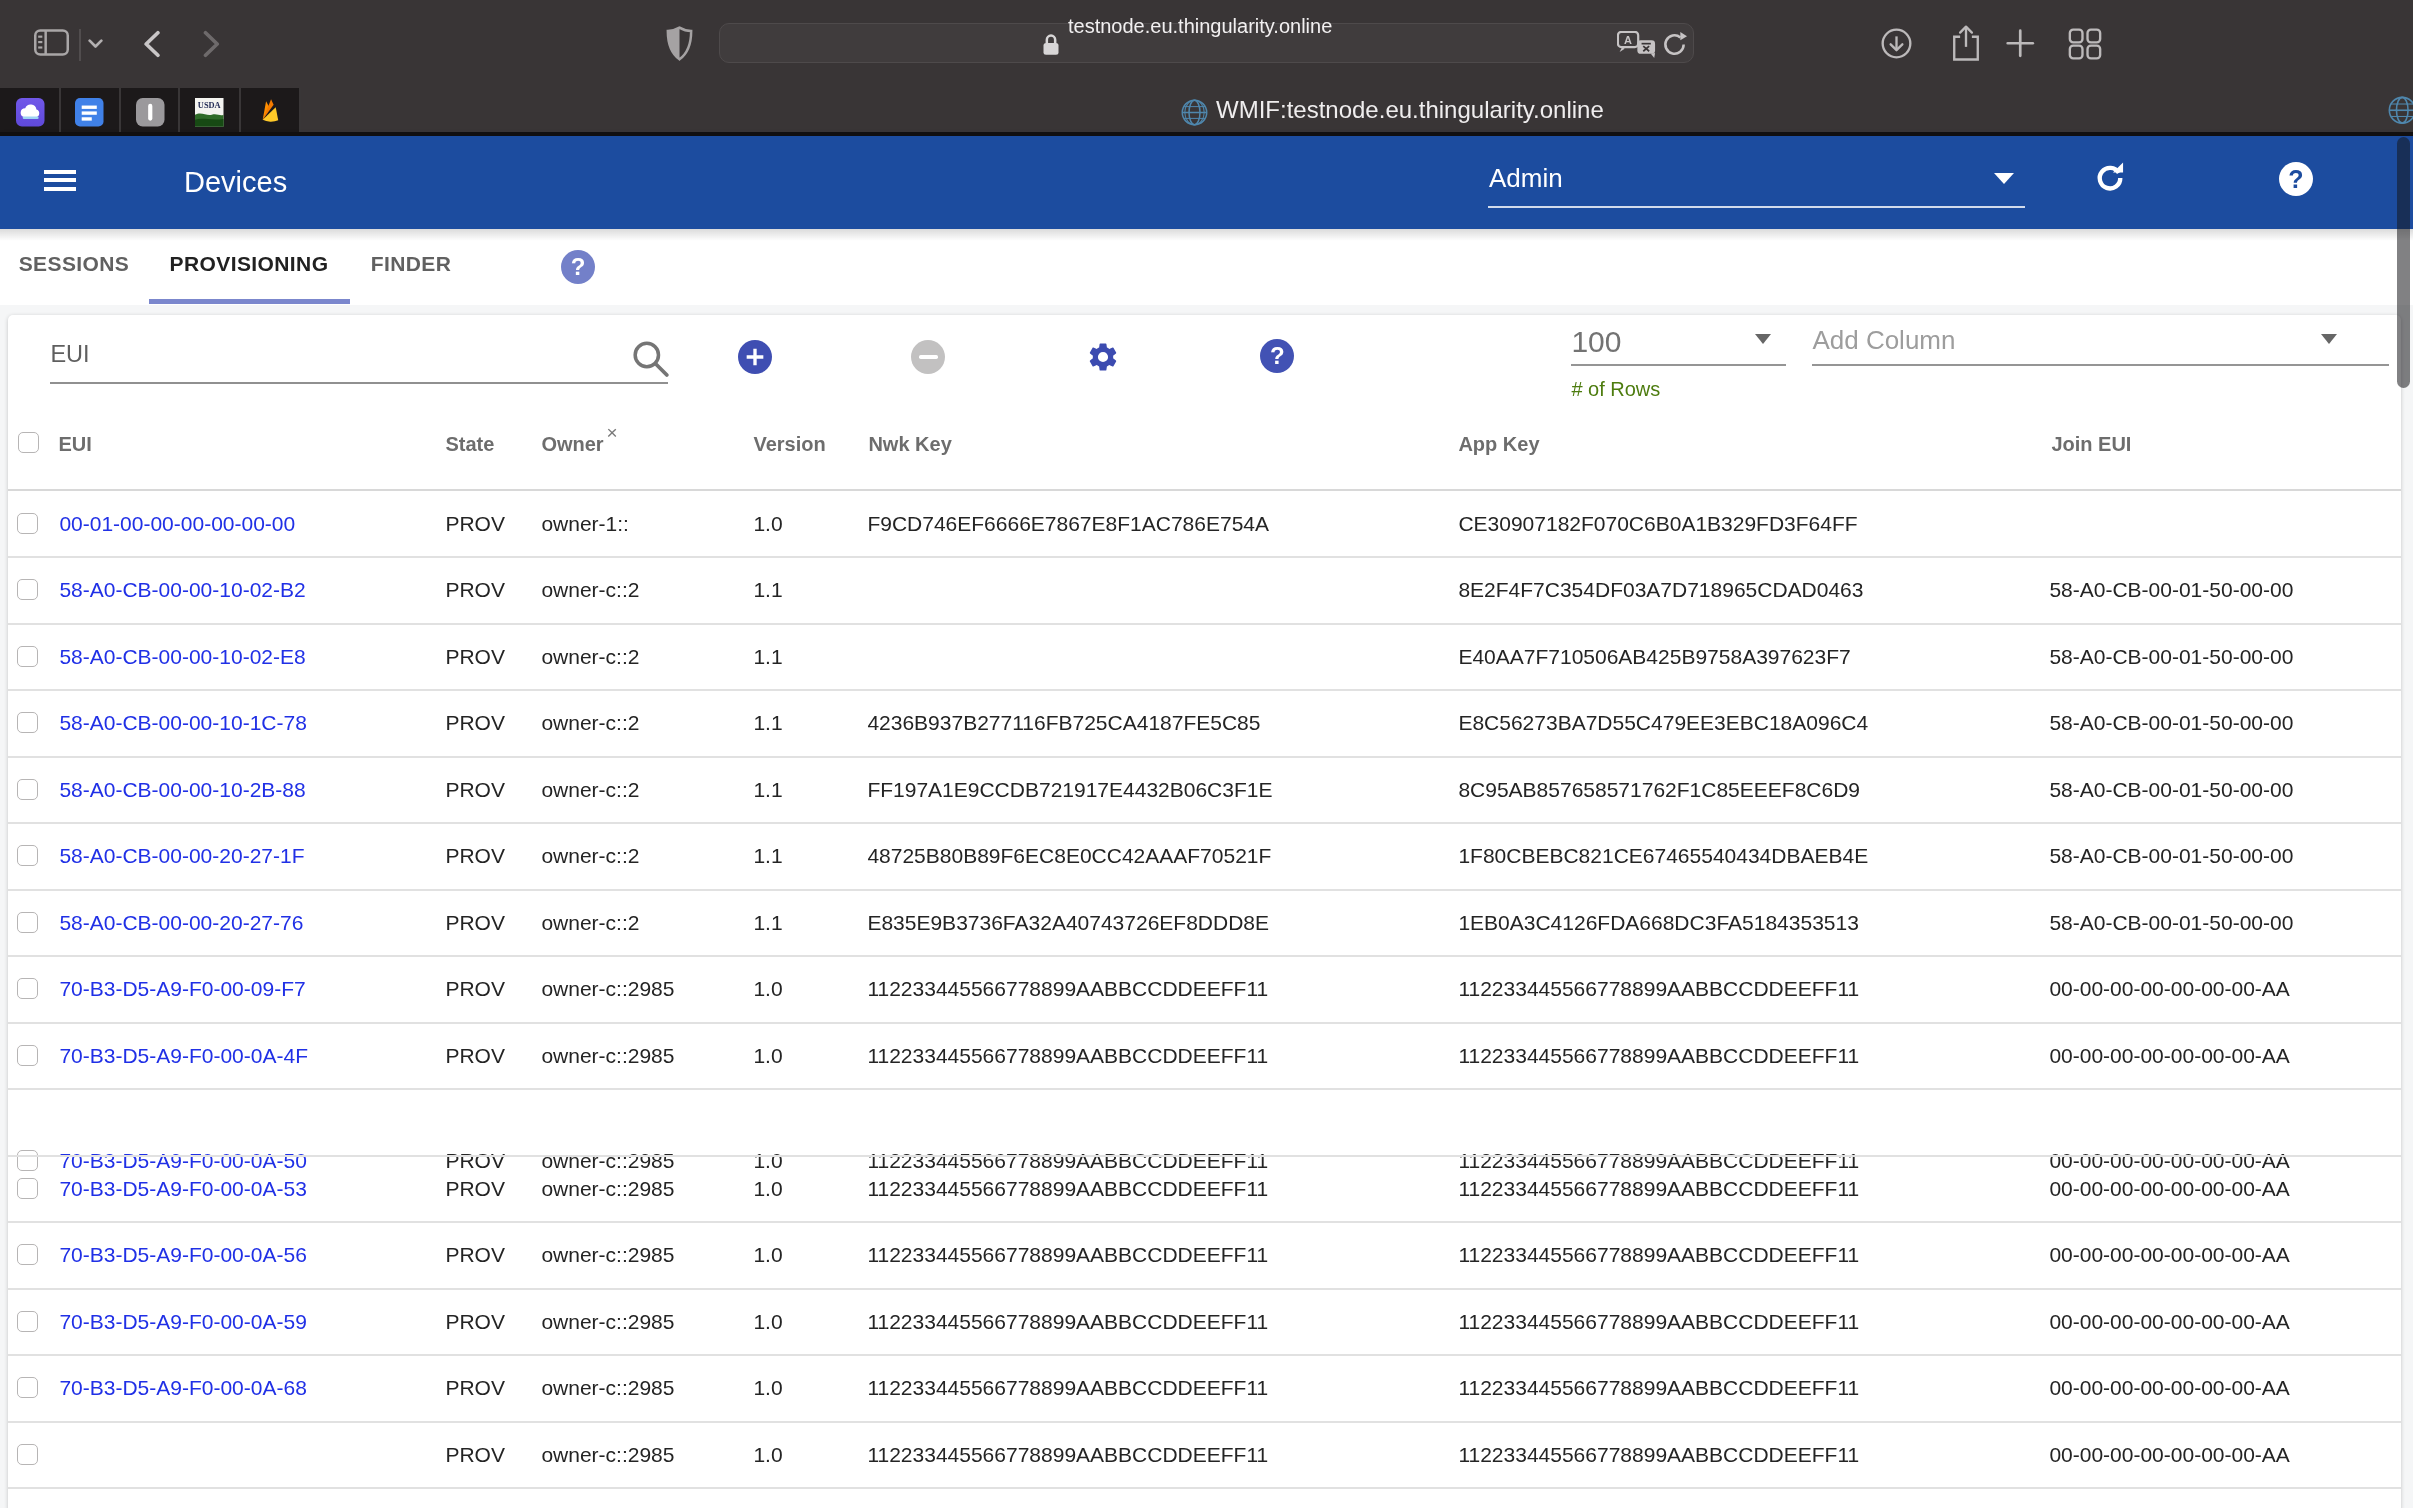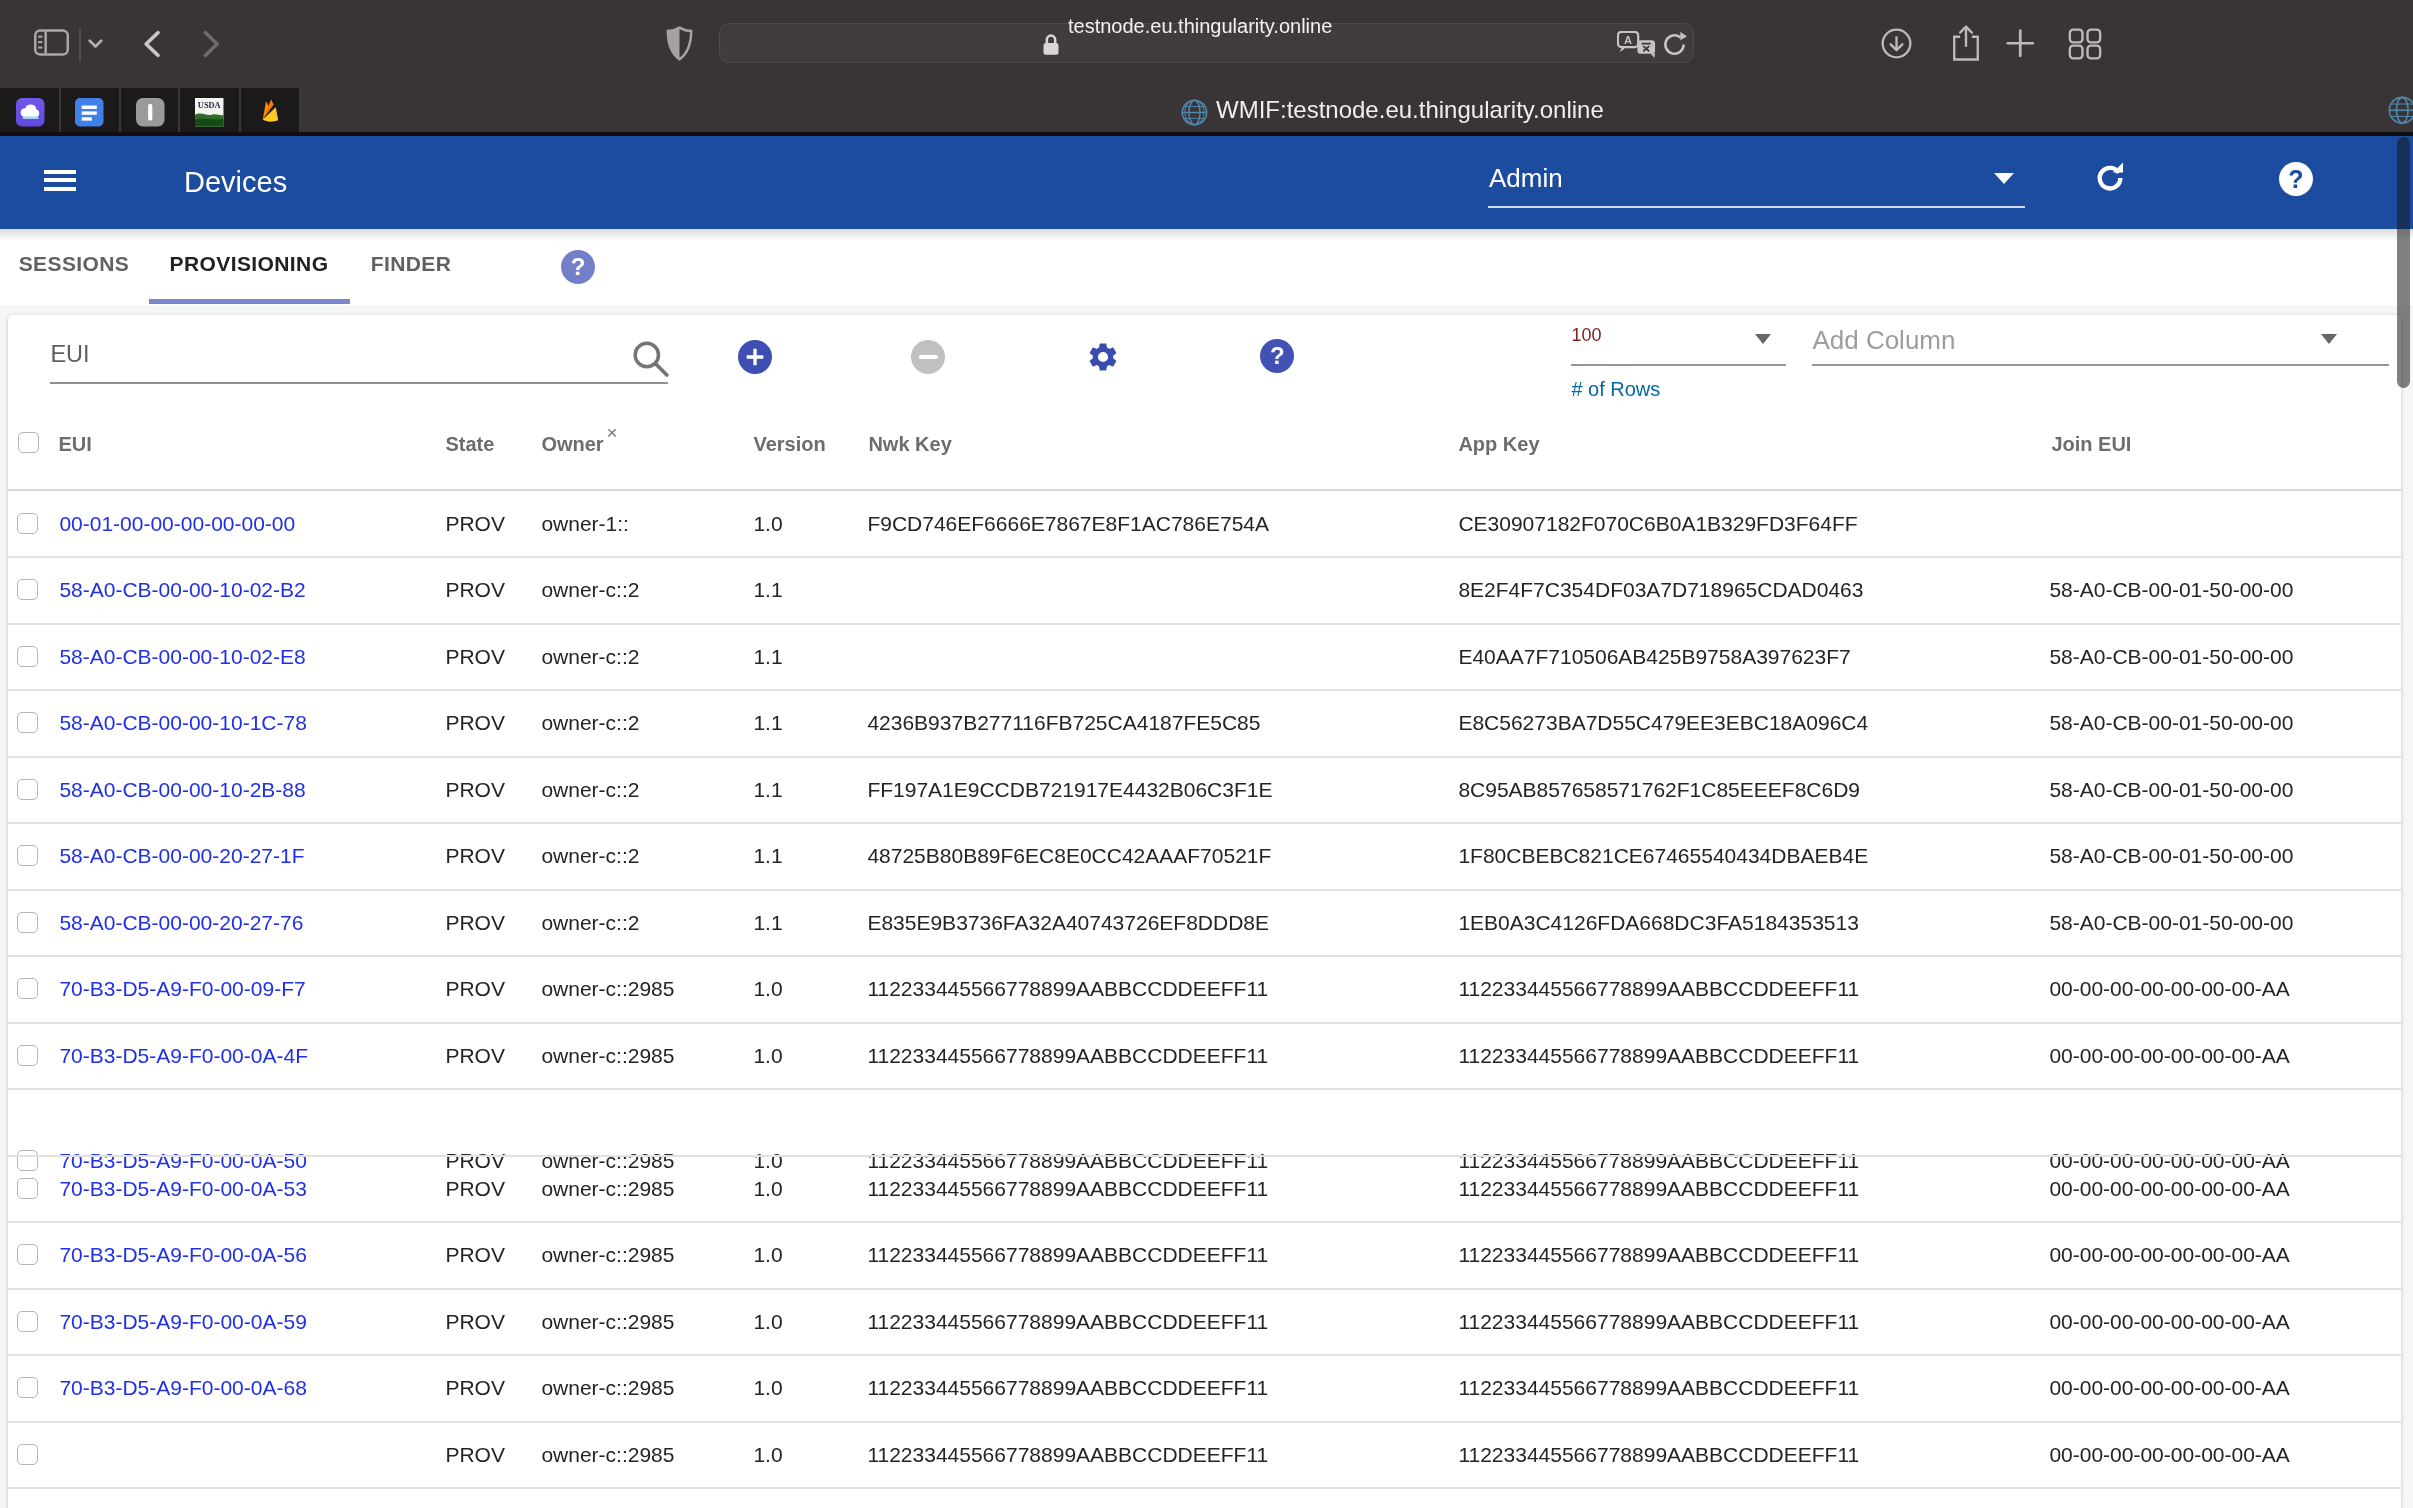--- a/index.html
+++ b/index.html
@@ -194,24 +194,24 @@
         <path fill="#fff" d="M10 2h4v8h8v4h-8v8h-4v-8H2v-4h8z"></path>
       </svg>
     </div>
 <div class="circbtn" style="left:903px;top:25px;background:#c2c1c1">
       <div style="width:18.4px;height:4.6px;background:#fff;border-radius:1.7px"></div>
     </div>
 <svg class="abs" style="left:1078px;top:25px" width="34" height="34" viewBox="0 0 24 24">
 <path fill="#3c4bb0" d="M19.14 12.94c.04-.3.06-.61.06-.94 0-.32-.02-.64-.07-.94l2.03-1.58a.49.49 0 0 0 .12-.61l-1.92-3.32a.488.488 0 0 0-.59-.22l-2.39.96c-.5-.38-1.03-.7-1.62-.94l-.36-2.54a.484.484 0 0 0-.48-.41h-3.84c-.24 0-.43.17-.47.41l-.36 2.54c-.59.24-1.13.57-1.62.94l-2.39-.96c-.22-.08-.47 0-.59.22L2.74 8.87c-.12.21-.08.47.12.61l2.03 1.58c-.05.3-.09.63-.09.94s.02.64.07.94l-2.03 1.58a.49.49 0 0 0-.12.61l1.92 3.32c.12.22.37.29.59.22l2.39-.96c.5.38 1.03.7 1.62.94l.36 2.54c.05.24.24.41.48.41h3.84c.24 0 .44-.17.47-.41l.36-2.54c.59-.24 1.13-.56 1.62-.94l2.39.96c.22.08.47 0 .59-.22l1.92-3.32c.12-.22.07-.47-.12-.61l-2.01-1.58zM12 15.6A3.6 3.6 0 1 1 12 8.4a3.6 3.6 0 0 1 0 7.2z"></path>
     </svg>
 <div class="circbtn" style="left:1252px;top:23.5px;background:#4252b4;color:#fff;font-size:24px;font-weight:bold">?</div>
-<div class="abs" style="left:1563px;top:10px;font-size:18px;color:#7f1d1d">100</div>
+<div class="abs" style="left:1563px;top:10px;font-size:30px;color:#737373">100</div>
 <div class="caret" style="left:1747px;top:19px"></div>
 <div class="abs" style="left:1563px;top:49px;width:215px;height:2.2px;background:#959595"></div>
-<div class="abs" style="left:1563px;top:63px;font-size:20px;color:#0369a1"># of Rows</div>
+<div class="abs" style="left:1563px;top:63px;font-size:20px;color:#4d7c0f"># of Rows</div>
 <div class="abs" style="left:1804px;top:10px;font-size:26px;color:#9d9d9d">Add Column</div>
 <div class="caret" style="left:2313px;top:19px"></div>
 <div class="abs" style="left:1804px;top:49px;width:577px;height:2.2px;background:#959595"></div>
 <div class="cb" style="left:9.2px;top:117px"></div>
 <div class="hdr" style="left:50px;top:118px">EUI</div>
 <div class="hdr" style="left:437px;top:118px">State</div>
 <div class="hdr" style="left:533px;top:118px">Owner</div>
 <div class="hdr" style="left:745px;top:118px">Version</div>
 <div class="hdr" style="left:860px;top:118px">Nwk Key</div>
 <div class="hdr" style="left:1450px;top:118px">App Key</div>

